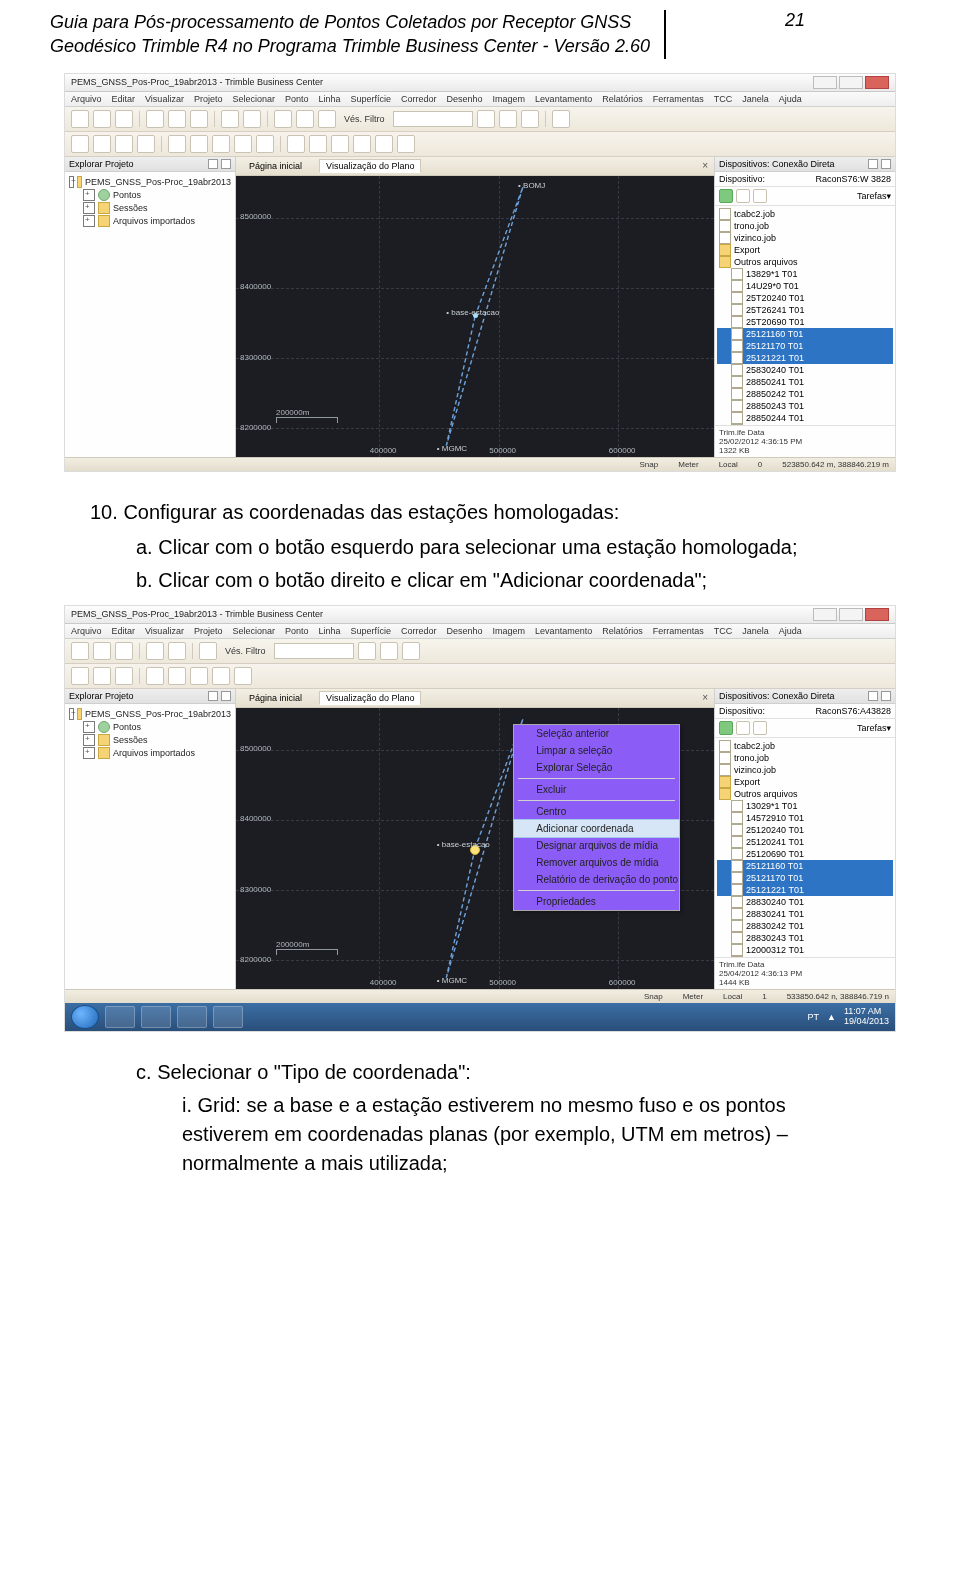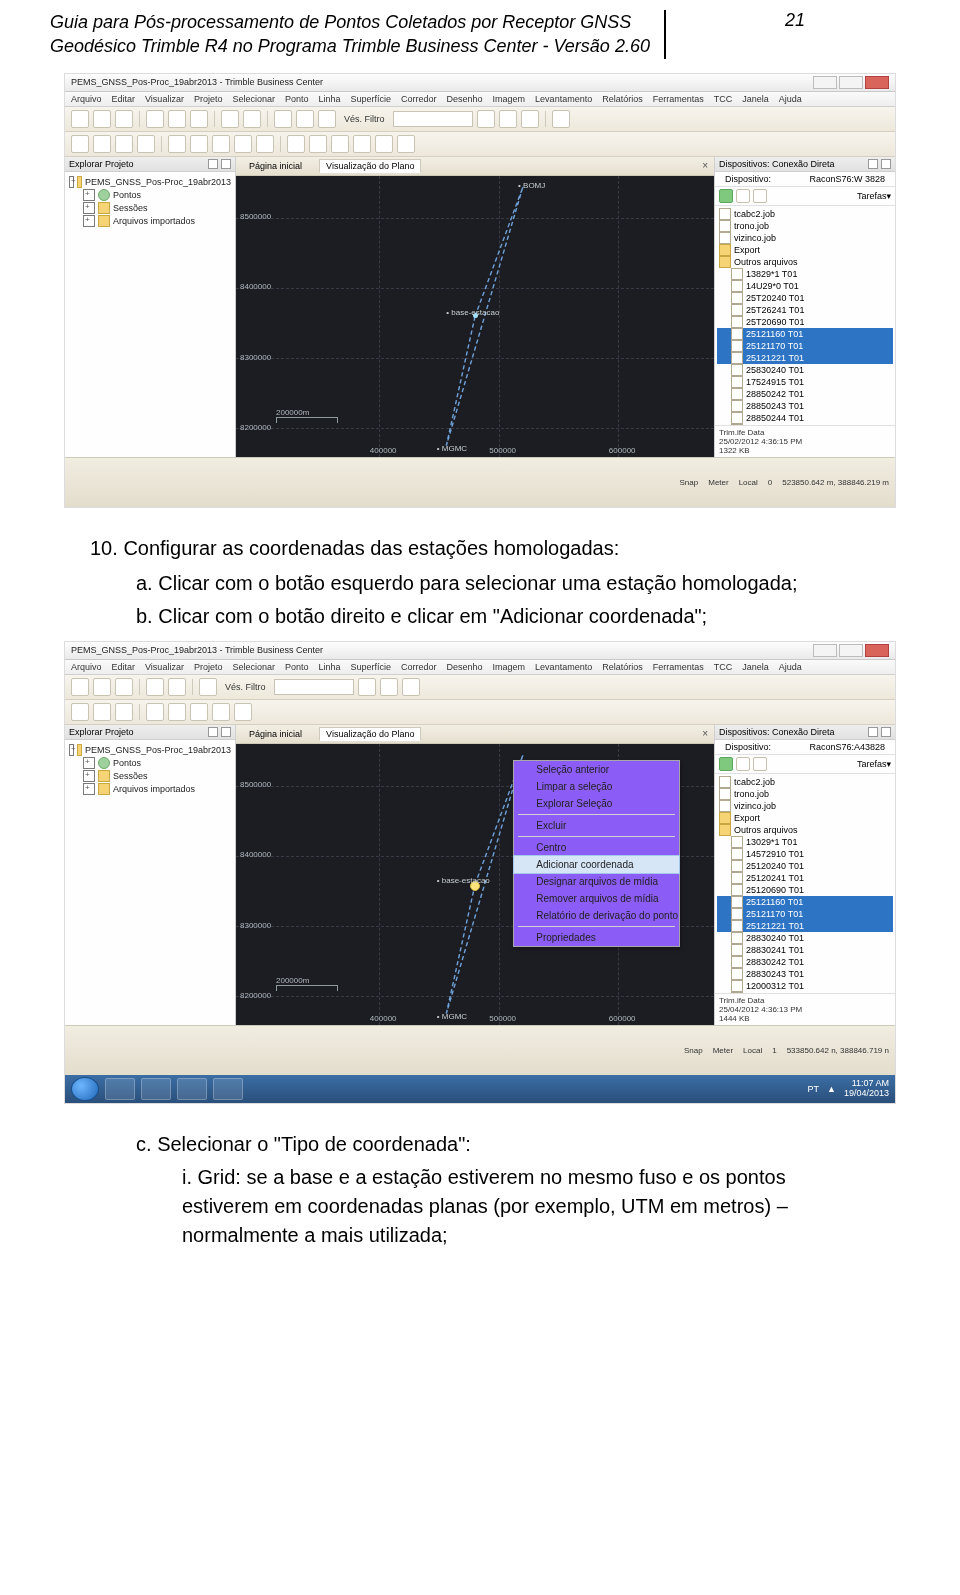--- a/index.html
+++ b/index.html
@@ -147,38 +147,38 @@
   .scalebar { position:absolute; bottom:34px; left:40px; font-size:8px; color:#aeb8bd; display:flex; flex-direction:column; align-items:flex-start; }
   .scalebar .sbline { width:60px; border-top:1px solid #8f99a0; border-left:1px solid #8f99a0; border-right:1px solid #8f99a0; height:5px; }
   .dev-pane {
     width: 180px;
     border-left: 1px solid #d0d0d0;
     background: #fefefe;
     font-size: 9px;
     display: flex;
     flex-direction: column;
   }
-  .dev-top { padding: 2px 10px; display:flex; justify-content:space-between; border-bottom:1px solid #e0e0e0; }
+  .dev-top { padding: 2px 4px; display:flex; justify-content:space-between; border-bottom:1px solid #e0e0e0; }
   .dev-icons { padding: 2px 4px; display:flex; gap:3px; border-bottom:1px solid #e0e0e0; align-items:center; }
   .devbtn { width:12px; height:12px; border:1px solid #c7c0ae; background:#fff; border-radius:2px; }
   .devbtn.green { background:#7fc97f; border-color:#5aa85a; }
   .filelist { flex:1; overflow:hidden; padding: 2px 2px; }
   .file-item { display:flex; align-items:center; gap:3px; padding:0 2px; white-space:nowrap; }
   .file-item.sel { background:#2e74c4; color:#fff; }
   .ficon { width:10px; height:10px; border:1px solid #b0a98f; background:#fff; }
   .ficon.fold { background:#f6d476; border-color:#caa841; }
   .dev-footer { border-top:1px solid #e0e0e0; padding:2px 4px; font-size:8px; color:#333; }
   .statusbar {
     background: linear-gradient(#f1ede1,#e3ddcc);
     border-top: 1px solid #cfc9b9;
-    padding: 20px 6px;
+    padding: 2px 6px;
     font-size: 8px;
     color: #333;
     display:flex;
-    gap:10px;
+    gap:20px;
     align-items:center;
     justify-content:flex-end;
   }
   .ctx-menu {
     position:absolute;
     background:#8b5cf6;
     border:1px solid #a8a8a8;
     box-shadow: 2px 2px 4px rgba(0,0,0,0.25);
     font-size:10px;
     width:165px;
@@ -426,21 +426,21 @@
             <div class="file-item sel" style="padding-left: 14px;">
               <span class="ficon"></span>
               <span>25121221 T01</span>
             </div>
             <div class="file-item" style="padding-left: 14px;">
               <span class="ficon"></span>
               <span>25830240 T01</span>
             </div>
             <div class="file-item" style="padding-left: 14px;">
               <span class="ficon"></span>
-              <span>17524915 T01</span>
+              <span>28850241 T01</span>
             </div>
             <div class="file-item" style="padding-left: 14px;">
               <span class="ficon"></span>
               <span>28850242 T01</span>
             </div>
             <div class="file-item" style="padding-left: 14px;">
               <span class="ficon"></span>
               <span>28850243 T01</span>
             </div>
             <div class="file-item" style="padding-left: 14px;">
@@ -735,21 +735,21 @@
     </div>
     <div class="taskbar">
       <span class="taskstart"></span>
       <span class="taskicon"></span>
       <span class="taskicon"></span>
       <span class="taskicon"></span>
       <span class="taskicon"></span>
       <div class="tasktray">
         <span>PT</span>
         <span>▲</span>
-        <div style="text-align:right;line-height:1.1">
+        <div style="line-height:1.1">
           <div>11:07 AM</div>
           <div>19/04/2013</div>
         </div>
       </div>
     </div>
   </div>
 
   <div class="section-text">
     <div class="sub-ol">
       <div class="sub-li">

